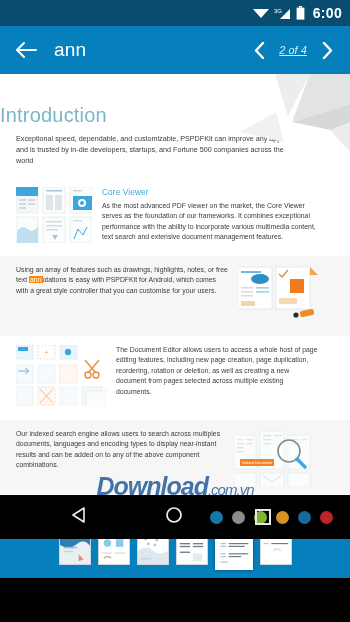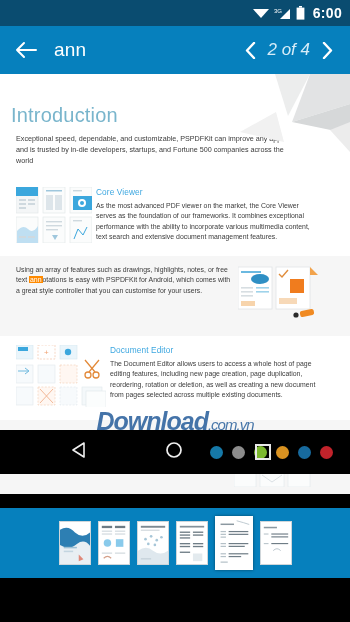--- a/index.html
+++ b/index.html
@@ -2,21 +2,21 @@
 <html><head>
 <meta charset="utf-8">
 <style>
   * { box-sizing: border-box; margin: 0; padding: 0; }
   html, body {
     width: 350px; height: 622px;
     font-family: "Liberation Sans", sans-serif;
     background: #000;
     overflow: hidden;
   }
-  .phone { position: relative; width: 350px; height: 474px; background:#fff; }
+  .phone { position: relative; width: 350px; height: 539px; background:#fff; }
 
   
   .status-bar {
     height: 26px; background: #0a4c70;
     display: flex; align-items: center; justify-content: flex-end;
     padding-right: 8px; gap: 5px;
   }
   .wifi-icon svg, .signal-icon svg, .battery-icon svg { display:block; }
   .status-time {
     color:#fff; font-size: 14px; font-weight: bold; letter-spacing: .3px;
@@ -25,42 +25,42 @@
 
   
   .app-bar {
     height: 48px; background: #0680bd;
     display: flex; align-items: center; padding: 0 10px;
   }
   .back-btn { width: 32px; height:32px; display:flex; align-items:center; justify-content:center; cursor:pointer; }
   .search-text { color:#fff; font-size: 19px; margin-left: 12px; flex: 1; letter-spacing:.2px; }
   .nav-group { display:flex; align-items:center; gap: 8px; padding-right: 4px;}
   .chev { width:18px; height:24px; display:flex; align-items:center; justify-content:center; cursor:pointer;}
-  .nav-count { color:#d6ecf8; font-size: 17px; font-style: italic; min-width: 34px; text-align:center; }
+  .nav-count { color:#d6ecf8; font-size: 11px; font-style: italic; min-width: 34px; text-align:center;text-decoration:underline; }
 
   
   .doc-page {
     position: relative;
     height: 420px;
     background: #ffffff;
     overflow: hidden;
   }
   .poly-deco { position:absolute; top:0; right:0; width: 170px; height: 78px; overflow:hidden; }
 
   .doc-title {
     font-size: 20px; color: #79b5cc; font-weight: 300;
-    padding: 0 11px; margin-top: 30px; letter-spacing:.2px;
+    padding: 0 0; margin-top: 30px; letter-spacing:.2px;
   }
   .doc-sub {
     padding: 0 16px; margin-top: 6px; font-size: 7.2px; line-height: 11px;
     color: #3b3b3b; width: 300px;
   }
 
   .band-gray { background: #f6f6f6; }
-  .sec-row { display:flex; align-items:flex-start; padding: 9px 32px 9px 16px; gap: 4px; }
+  .sec-row { display:flex; align-items:flex-start; padding: 9px 32px 9px 16px; gap: 10px; }
   .sec-row.reverse { flex-direction: row-reverse; }
   .sec-art { flex: 0 0 auto; }
   .sec-body { flex: 1 1 auto; }
   .sec-h {
     font-size: 8.3px; color: #3da7e0; margin-bottom: 4px; letter-spacing:.1px;
   }
   .sec-p { font-size: 6.9px; line-height: 10.4px; color:#3b3b3b; }
   .hl-green { background:#8ef500; color:#2b2b2b; padding: 0 1px; }
   .hl-orange { background:#ff8a00; color:#fff; padding: 0 1px; }
 
@@ -245,21 +245,20 @@
           <g stroke="#e38a3a" stroke-width="1.3" fill="none">
             <circle cx="72" cy="30" r="3"></circle>
               <circle cx="80" cy="30" r="3"></circle>
             <path d="M73 27 l10 -12 M79 27 l-10 -12"></path>
           </g>
           <rect x="66" y="42" width="20" height="18" fill="#f4f8fa" stroke="#dfe7eb" stroke-width=".6"></rect>
           <rect x="70" y="46" width="20" height="18" fill="#fbfdfd" stroke="#dfe7eb" stroke-width=".6"></rect>
         </svg>
       </div>
       <div class="sec-body">
-        <div class="sec-h">Document Editor</div>
         <div class="sec-p">The Document Editor allows users to access a whole host of page editing features, including new page creation, page duplication, reordering, rotation or deletion, as well as creating a new document from pages selected across multiple existing documents.</div>
       </div>
     </div>
 
     <div class="band-gray">
       <div class="sec-row reverse">
         <div class="sec-art">
           <svg width="84" height="58" viewBox="0 0 84 58">
             <rect x="0" y="6" width="22" height="34" fill="#fbfcfc" stroke="#e2e7ea" stroke-width=".6"></rect>
             <rect x="26" y="2" width="24" height="38" fill="#fbfcfc" stroke="#e2e7ea" stroke-width=".6"></rect>

